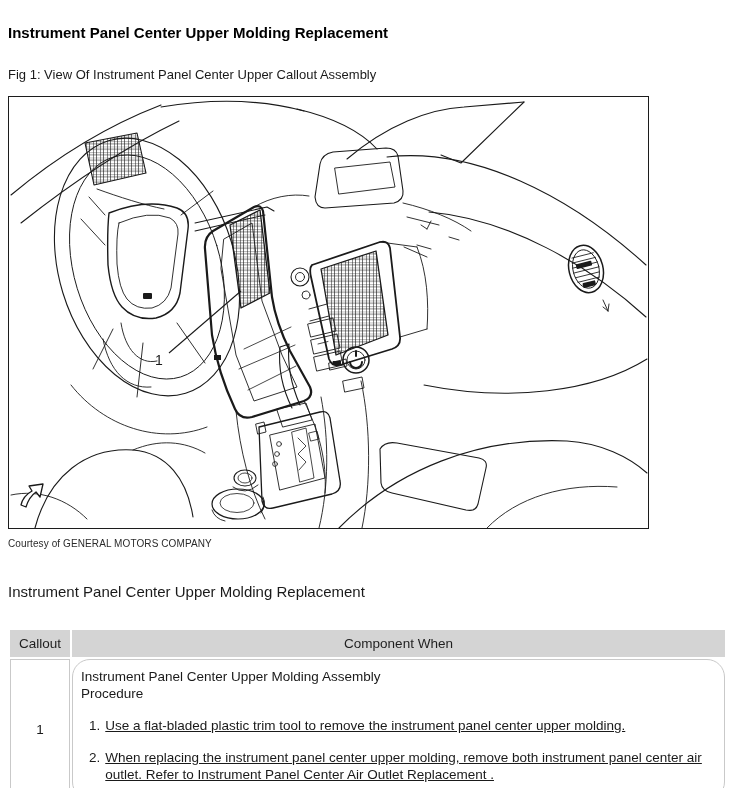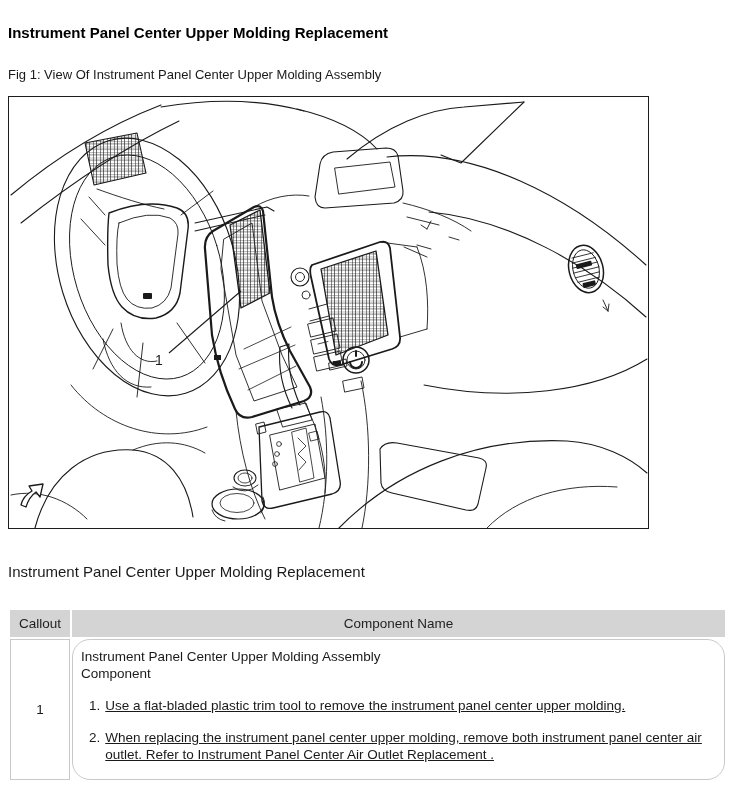--- a/index.html
+++ b/index.html
@@ -45,21 +45,21 @@
   .step .num{flex:0 0 auto;margin-right:5px;}
   .step .txt{flex:1 1 auto;text-decoration:underline;}
 </style>
 </head>
 <body>
 
 <div class="wrap">
 
   <h1 class="page-title">Instrument Panel Center Upper Molding Replacement</h1>
 
-  <div class="fig-caption">Fig 1: View Of Instrument Panel Center Upper Molding Assembly</div>
+  <div class="fig-caption">Fig 1: View Of Instrument Panel Center Upper Callout Assembly</div>
 
   <div class="figure-box">
     <svg viewBox="0 0 639 431">
       <defs>
         <pattern id="vgrid" width="7" height="5.5" patternUnits="userSpaceOnUse">
           <path d="M0,0H7 M0,2.75H7 M0.3,0V5.5 M3.5,0V5.5" stroke="#1a1a1a" stroke-width="0.6" fill="none"></path>
         </pattern>
       </defs>
 
       <g fill="none" stroke="#1a1a1a" stroke-width="1.1" stroke-linecap="round" stroke-linejoin="round">
@@ -164,36 +164,37 @@
         <path d="M160,256 L232,194" fill="none" stroke="#1a1a1a" stroke-width="1.1"></path>
         <text x="146" y="268" font-size="14" fill="#1a1a1a">1</text>
       </g>
 
       <g>
         <path d="M12,408 Q14,399 23,394 L20,389 L34,387 L31,400 L27,395 Q20,400 17,410 Z" fill="#ffffff" stroke="#1a1a1a" stroke-width="1.3" stroke-linejoin="round"></path>
       </g>
     </svg>
   </div>
 
+  <div class="credit">Courtesy of GENERAL MOTORS COMPANY</div>
 
   <div class="section-heading">Instrument Panel Center Upper Molding Replacement</div>
 
   <table class="parts">
     <thead>
       <tr>
         <th class="callout-col">Callout</th>
-        <th>Component Name</th>
+        <th>Component When</th>
       </tr>
     </thead>
     <tbody>
       <tr>
         <td class="callout-cell">1</td>
         <td class="component-cell">
           <div class="comp-line">Instrument Panel Center Upper Molding Assembly</div>
-          <div class="comp-line">Component</div>
+          <div class="comp-line">Procedure</div>
           <div class="step">
             <span class="num">1.</span>
             <span class="txt">Use a flat-bladed plastic trim tool to remove the instrument panel center upper molding.</span>
           </div>
           <div class="step">
             <span class="num">2.</span>
             <span class="txt">When replacing the instrument panel center upper molding, remove both instrument panel center air outlet. Refer to Instrument Panel Center Air Outlet Replacement .</span>
           </div>
         </td>
       </tr>

